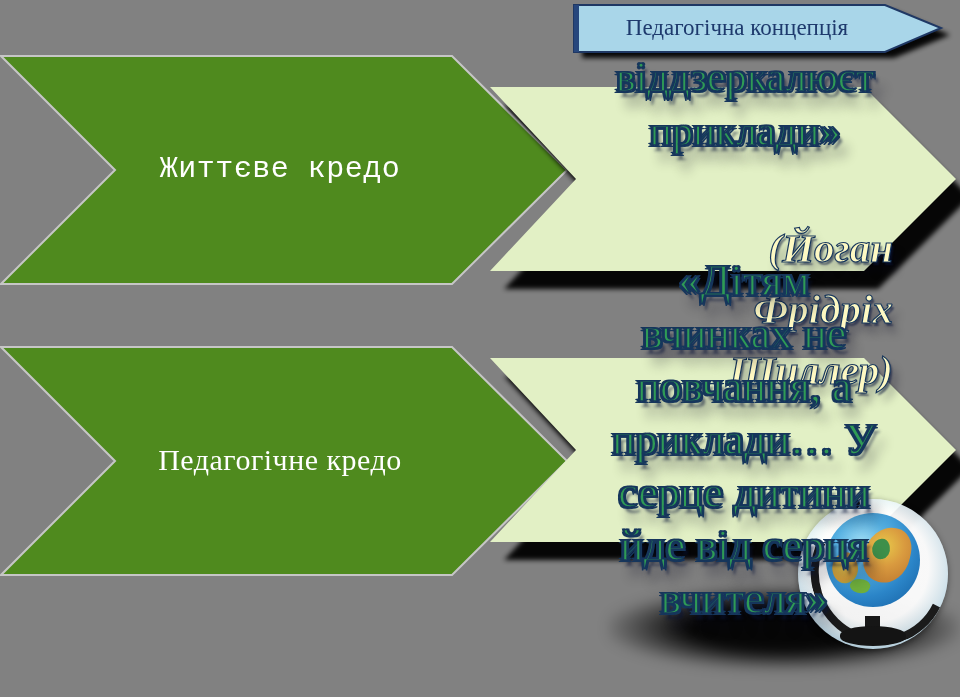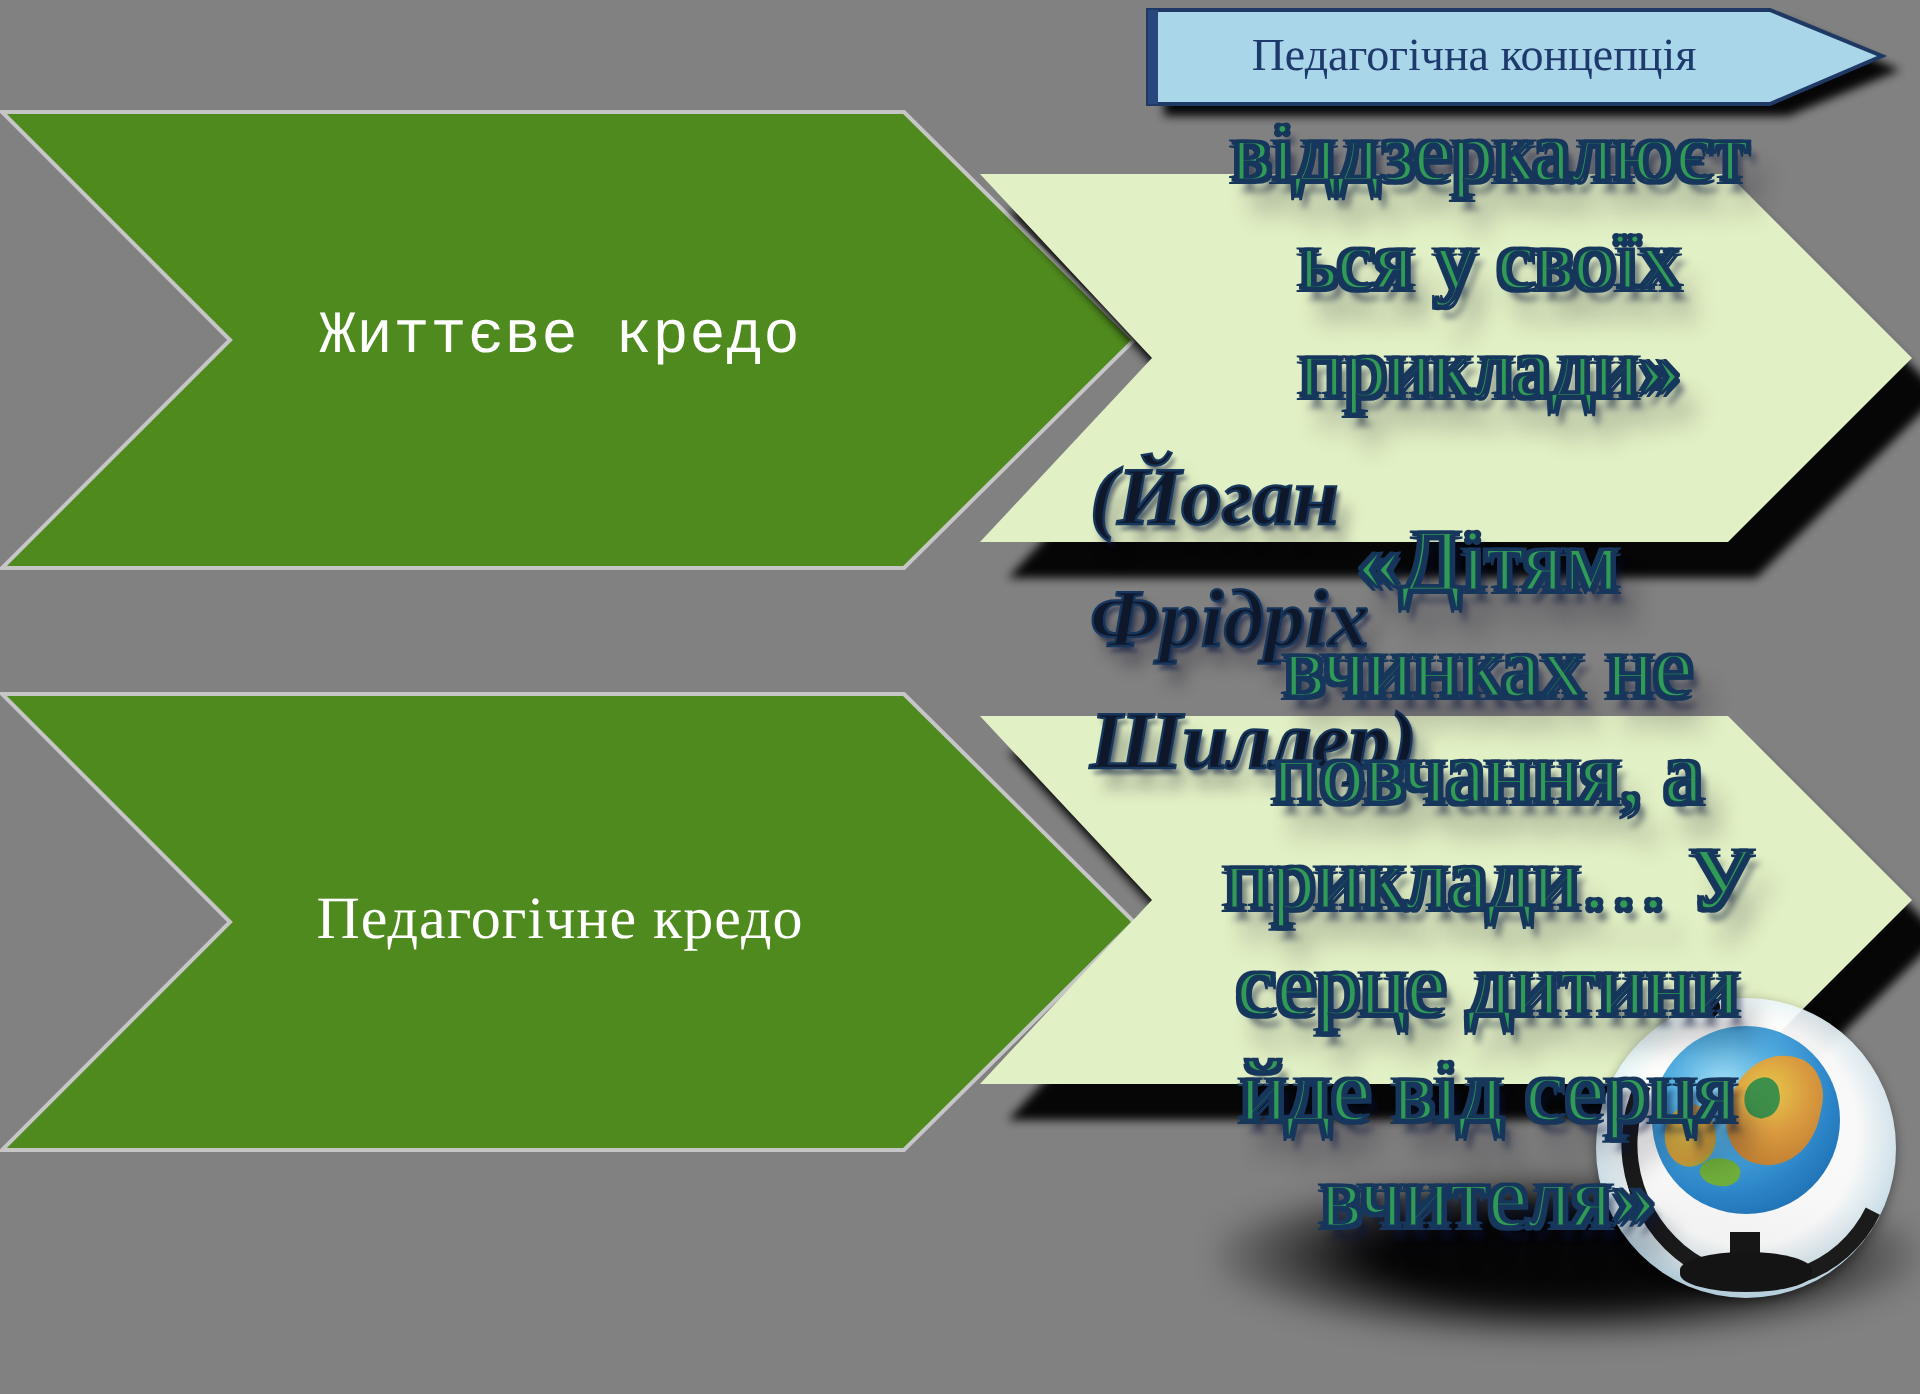--- a/index.html
+++ b/index.html
@@ -41,23 +41,24 @@
       -2px -1px 0 #16365c, 2px -1px 0 #16365c,
       -2px  2px 0 #16365c, 2px  2px 0 #16365c,
       4px 6px 3px rgba(8,18,54,.55),
       9px 16px 12px rgba(0,0,25,.45);
   }
   .quote-1{left:545px;top:50px;width:400px;font-size:42px;line-height:54px;}
   .quote-2{left:544px;top:254px;width:400px;font-size:44px;line-height:53px;}
   .attribution{
     position:absolute;
     left:545px;top:218px;width:348px;
+    text-align:right;
     font-style:italic;font-weight:bold;
     font-size:41px;line-height:61px;
-    color:#0f172a;
+    color:#fef9c3;
     -webkit-text-stroke:1.2px #16365c;
     text-shadow:2px 3px 2px rgba(10,20,60,.55), 6px 10px 8px rgba(0,0,25,.35);
   }
 
   
   .globe{position:absolute;left:793px;top:490px;width:160px;height:175px;}
   .globe-ring{
     position:absolute;left:5px;top:9px;width:150px;height:150px;border-radius:50%;
     background:radial-gradient(circle at 50% 45%,
       rgba(255,255,255,.95) 50%, rgba(225,242,250,.88) 66%,
@@ -143,21 +144,20 @@
     <div class="land land4"></div>
   </div>
   <div class="globe-arc"></div>
   <div class="globe-knob"></div>
   <div class="globe-stem"></div>
   <div class="globe-base"></div>
 </div>
 
 <div class="quote quote-1">
   <div>віддзеркалюєт</div>
-  <div>ься у своїх</div>
   <div>приклади»</div>
 </div>
 
 <div class="attribution">
   <div>(Йоган</div>
   <div>Фрідріх</div>
   <div>Шиллер)</div>
 </div>
 
 <div class="quote quote-2">

